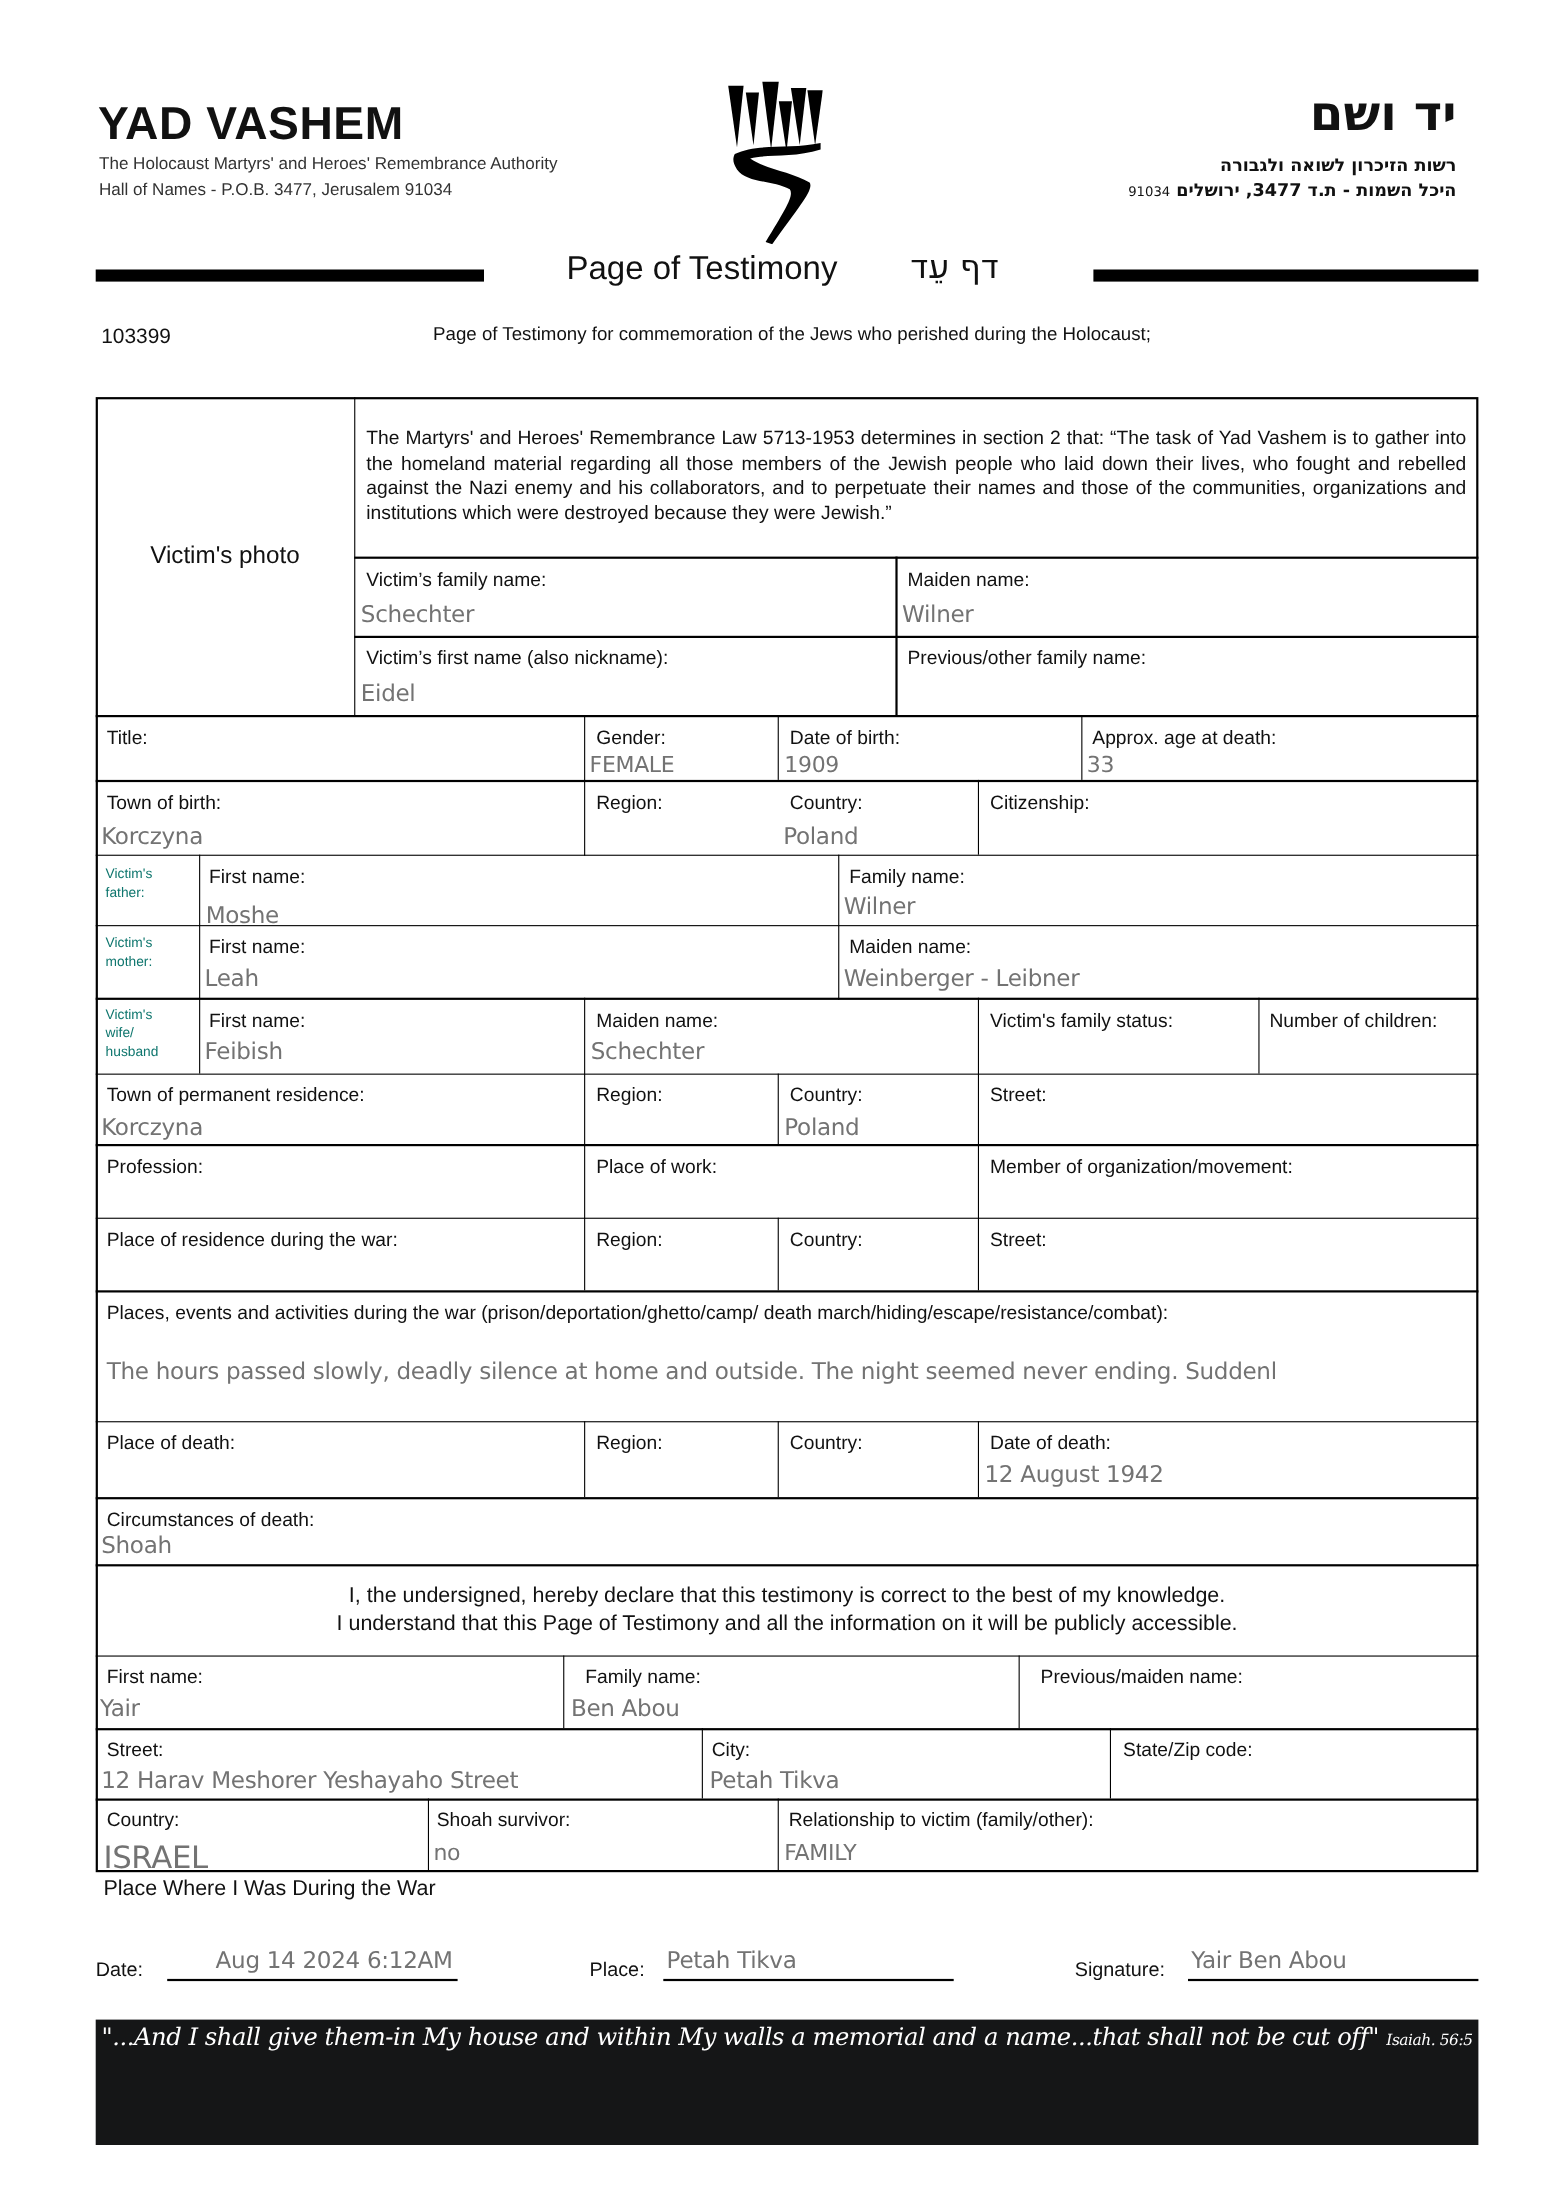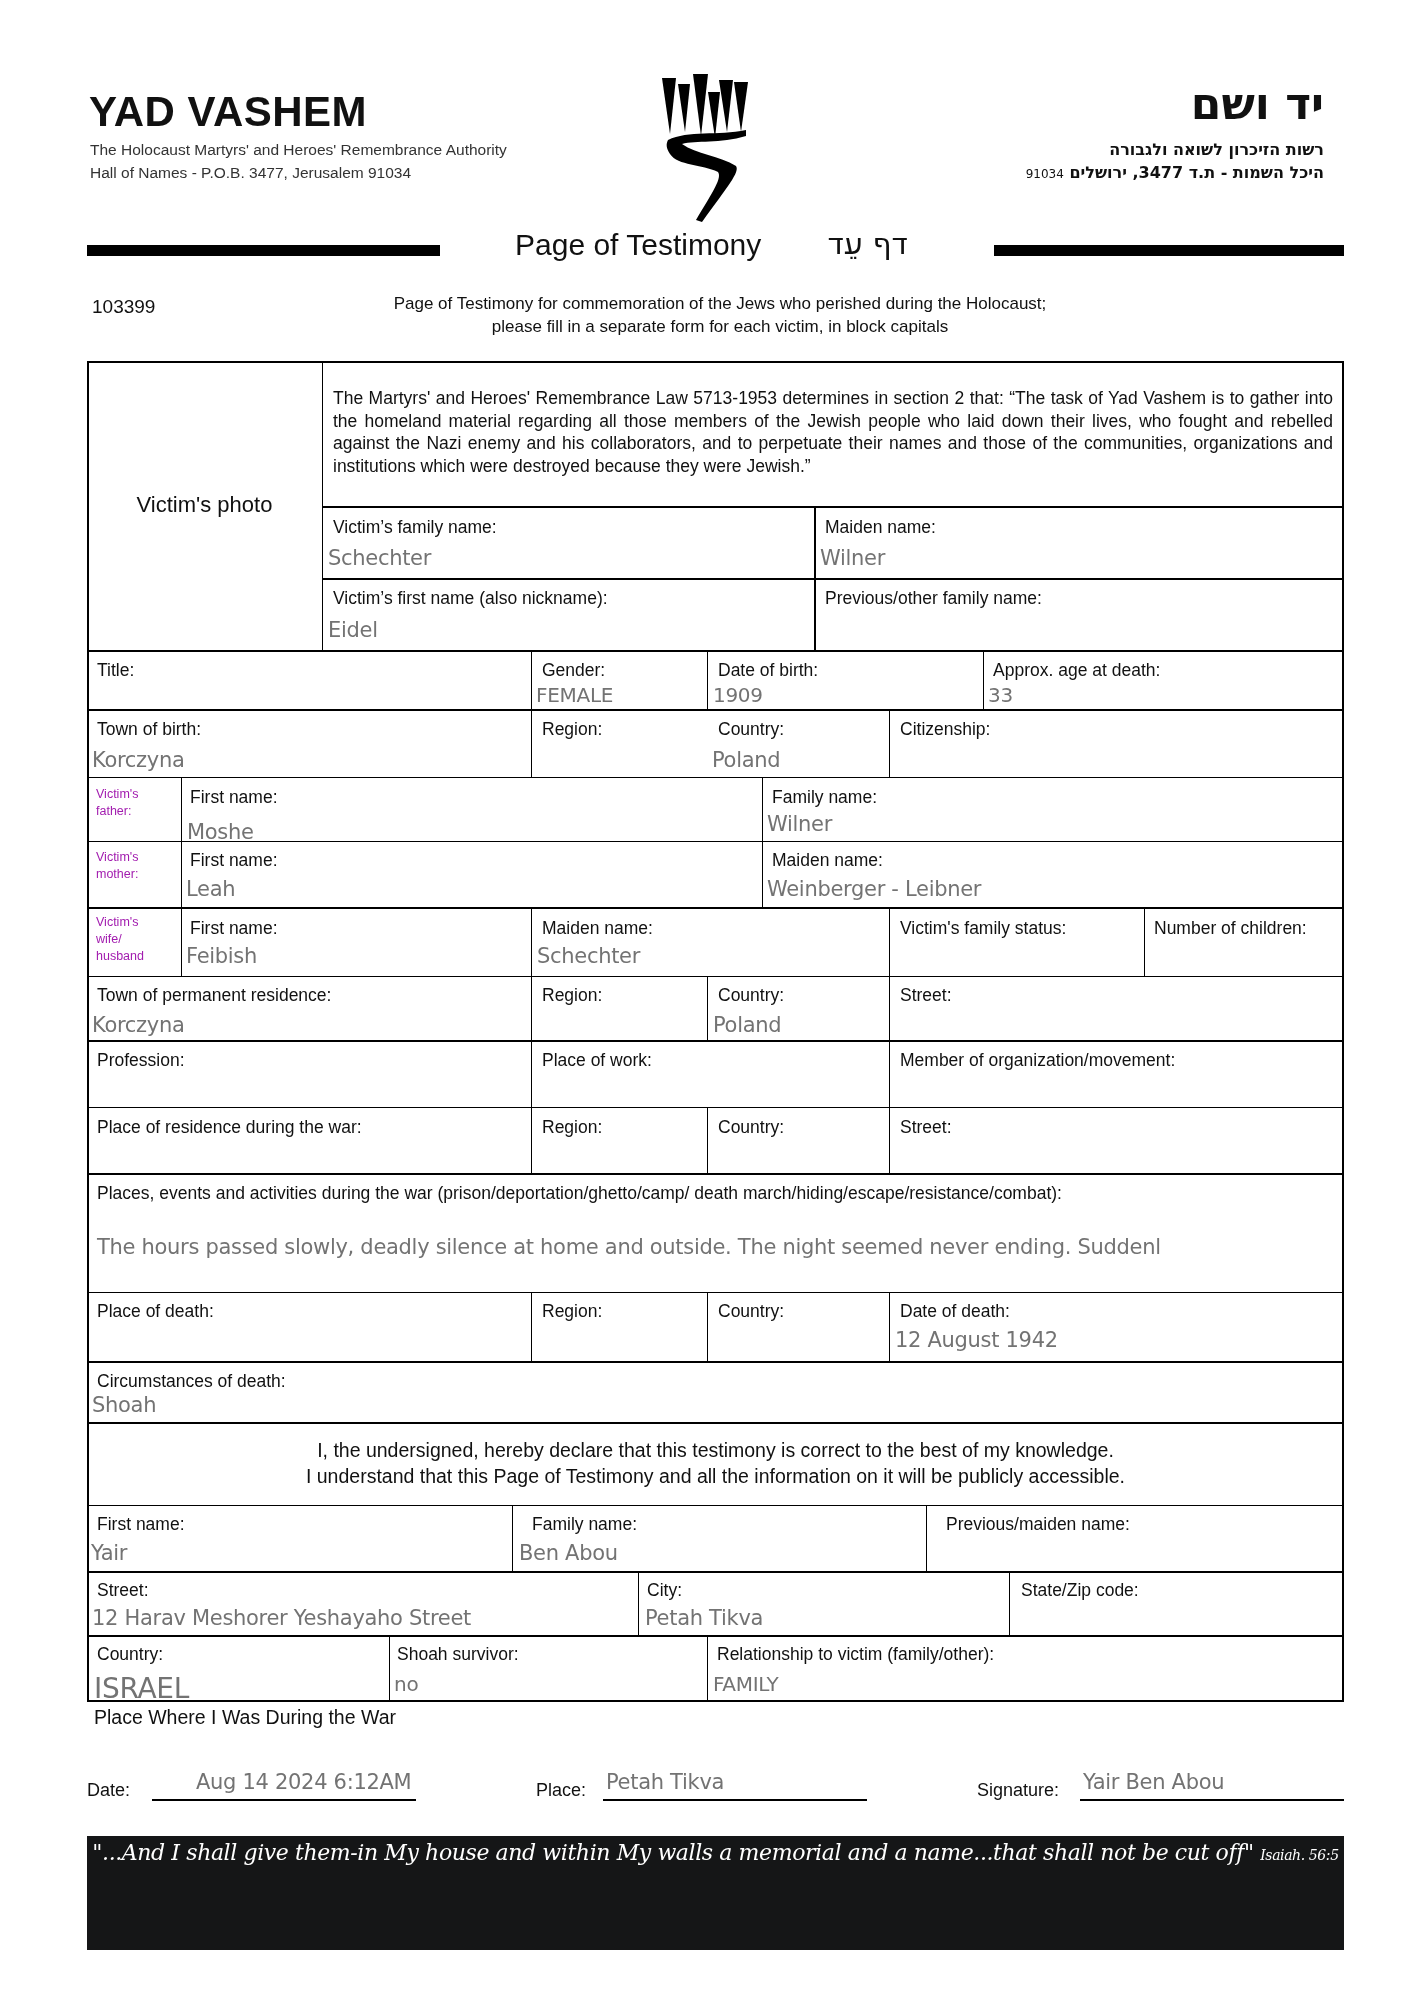--- a/index.html
+++ b/index.html
@@ -9,21 +9,21 @@
   .sub { font-size:15.5px; color:#333; }
   .heb { direction:rtl; text-align:right; font-family:"DejaVu Sans", sans-serif; }
   .bar { height:11px; background:#000; }
   .title { font-size:30px; }
   .form-text { font-size:17px; }
   .box { position:absolute; border:2.5px solid #000; box-sizing:border-box; }
   .hl { position:absolute; height:0; border-top:2.5px solid #000; }
   .hl.thin { border-top-width:1.5px; }
   .vl { position:absolute; width:0; border-left:1.5px solid #000; }
   .lbl { position:absolute; font-size:17.5px; color:#111; white-space:nowrap; }
-  .lbl.small { font-size:12.5px; color:#a21caf; line-height:17px; white-space:normal; width:60px; }
+  .lbl.small { font-size:12.5px; color:#0f766e; line-height:17px; white-space:normal; width:60px; }
   .val { position:absolute; font-size:21px; color:#737373; white-space:nowrap; font-family:"DejaVu Sans", sans-serif; letter-spacing:-0.3px; }
   .law { position:absolute; left:333px; top:387px; width:1000px; font-size:17.5px; line-height:22.5px; text-align:justify; }
   .decl { position:absolute; left:87px; width:1257px; text-align:center; font-size:19.5px; line-height:26px; }
   .sigline { position:absolute; height:0; border-top:2.5px solid #000; }
   .footer { position:absolute; left:87px; top:1836px; width:1257px; height:114px; background:#151617; color:#fff; text-align:center; }
   .footer .h { font-family:"DejaVu Serif", serif; font-size:28px; direction:rtl; margin-top:22px; font-weight:bold; }
   .footer .e { font-family:"DejaVu Serif", serif; font-style:italic; font-size:22px; margin-top:4px; letter-spacing:-0.4px; }
   .footer .h small, .footer .e small { font-size:14px; font-weight:normal; }
 </style>
 </head>
@@ -53,21 +53,20 @@
 </div>
 
 <div class="abs bar" style="left:87px;top:245px;width:353px;"></div>
 <div class="abs bar" style="left:994px;top:245px;width:350px;"></div>
 <div class="abs title" style="left:515px;top:228px;">Page of Testimony</div>
 <div class="abs title heb" style="left:808px;top:226px;width:100px;">דף עֵד</div>
 
 <div class="abs" style="left:92px;top:296px;font-size:19px;">103399</div>
 <div class="abs form-text" style="left:330px;top:292px;width:780px;text-align:center;line-height:23px;">
   <div>Page of Testimony for commemoration of the Jews who perished during the Holocaust;</div>
-  <div>please fill in a separate form for each victim, in block capitals</div>
 </div>
 
 <div class="box" style="left:87px;top:361px;width:1257px;height:1341px;border-width:2px;"></div>
 
 <div class="vl" style="left:322px;top:361px;height:290px;"></div>
 <div class="lbl" style="left:87px;top:492px;width:235px;text-align:center;font-size:22px;">Victim's photo</div>
 <div class="law">The Martyrs' and Heroes' Remembrance Law 5713-1953 determines in section 2 that: “The task of Yad Vashem is to gather into the homeland material regarding all those members of the Jewish people who laid down their lives, who fought and rebelled against the Nazi enemy and his collaborators, and to perpetuate their names and those of the communities, organizations and institutions which were destroyed because they were Jewish.”</div>
 
 <div class="hl" style="left:322px;top:506px;width:1022px;"></div>
 <div class="vl" style="left:814px;top:506px;height:145px;border-left-width:2.5px;"></div>

